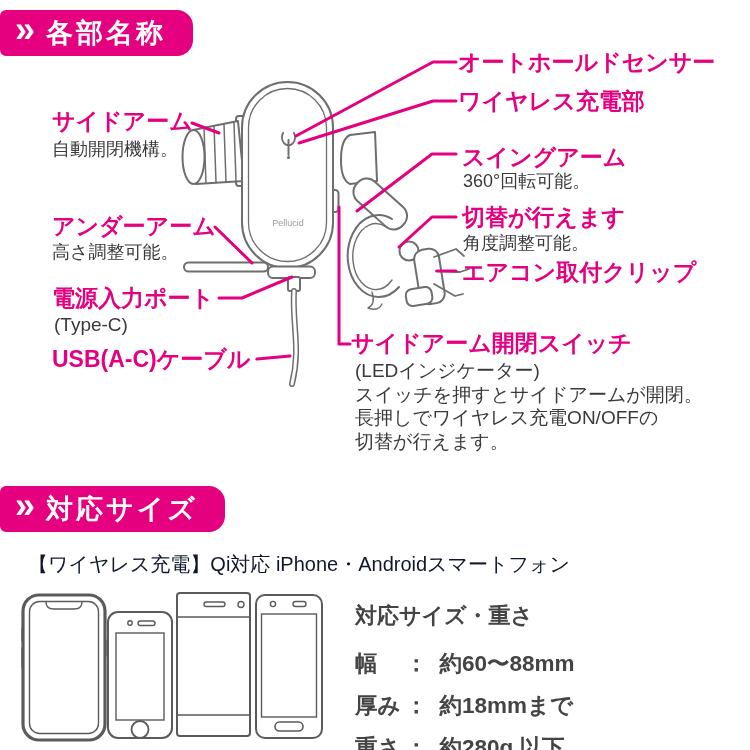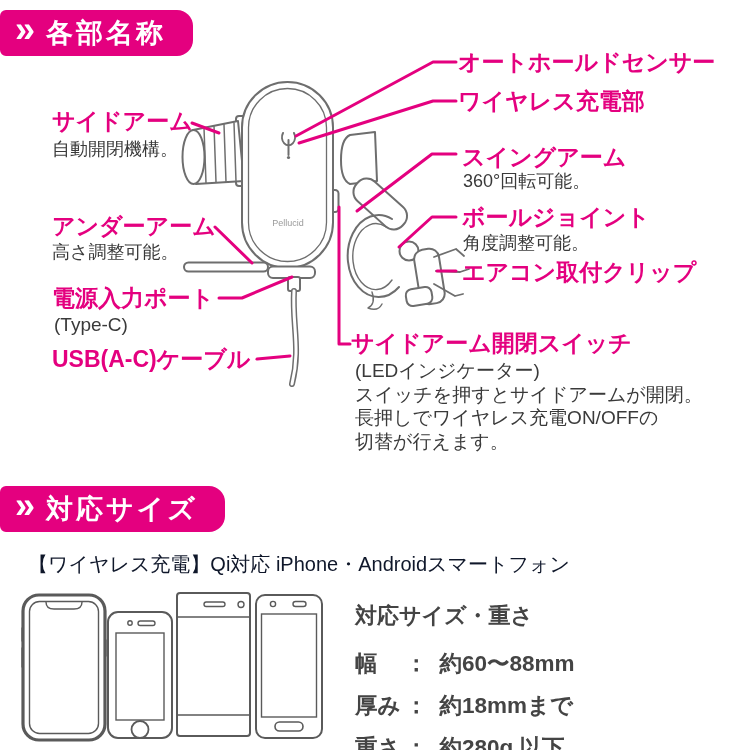--- a/index.html
+++ b/index.html
@@ -117,21 +117,21 @@
   <div class="pd" style="left:54px;top:314px;font-size:19px;">(Type-C)</div>
 
   <div class="pt" style="left:458px;top:50px;">オートホールドセンサー</div>
 
   <div class="pt" style="left:52px;top:347px;">USB(A-C)ケーブル</div>
   <div class="pt" style="left:458px;top:89px;">ワイヤレス充電部</div>
 
   <div class="pt" style="left:462px;top:145px;font-family:Liberation Serif, serif;">スイングアーム</div>
   <div class="pd" style="left:463px;top:171px;">360°回転可能。</div>
 
-  <div class="pt" style="left:462px;top:205px;">ボールジョイント</div>
+  <div class="pt" style="left:462px;top:205px;">切替が行えます</div>
   <div class="pd" style="left:463px;top:233px;">角度調整可能。</div>
 
   <div class="pt" style="left:462px;top:260px;">エアコン取付クリップ</div>
 
   <div class="pt" style="left:351px;top:331px;">サイドアーム開閉スイッチ</div>
   <div class="switch-desc" style="left:355px;top:359px;">(LEDインジケーター)</div>
   <div class="switch-desc" style="left:355px;top:382.5px;">スイッチを押すとサイドアームが開閉。</div>
   <div class="switch-desc" style="left:355px;top:406px;">長押しでワイヤレス充電ON/OFFの</div>
   <div class="switch-desc" style="left:355px;top:429.5px;">切替が行えます。</div>
 

